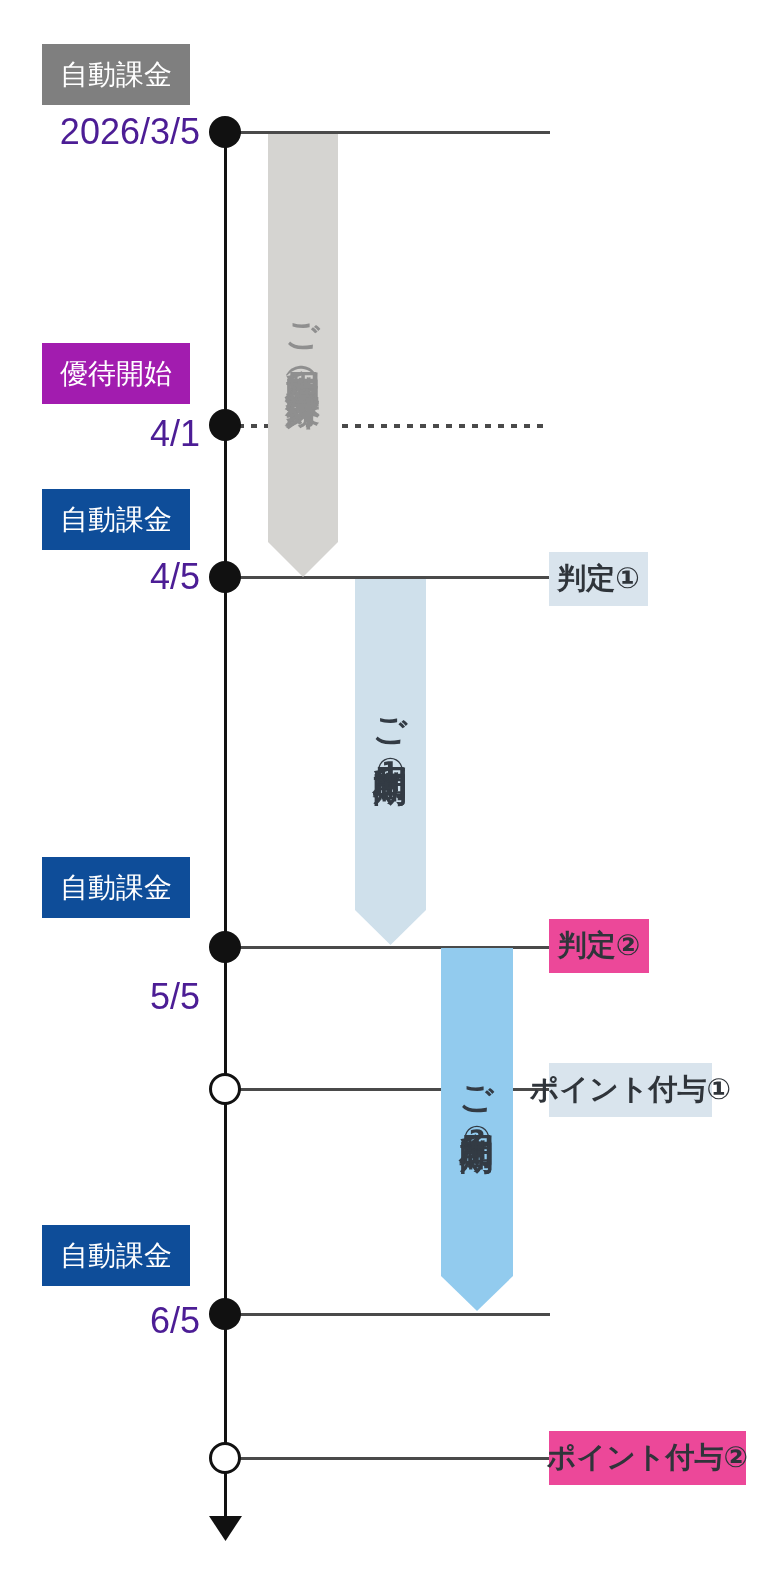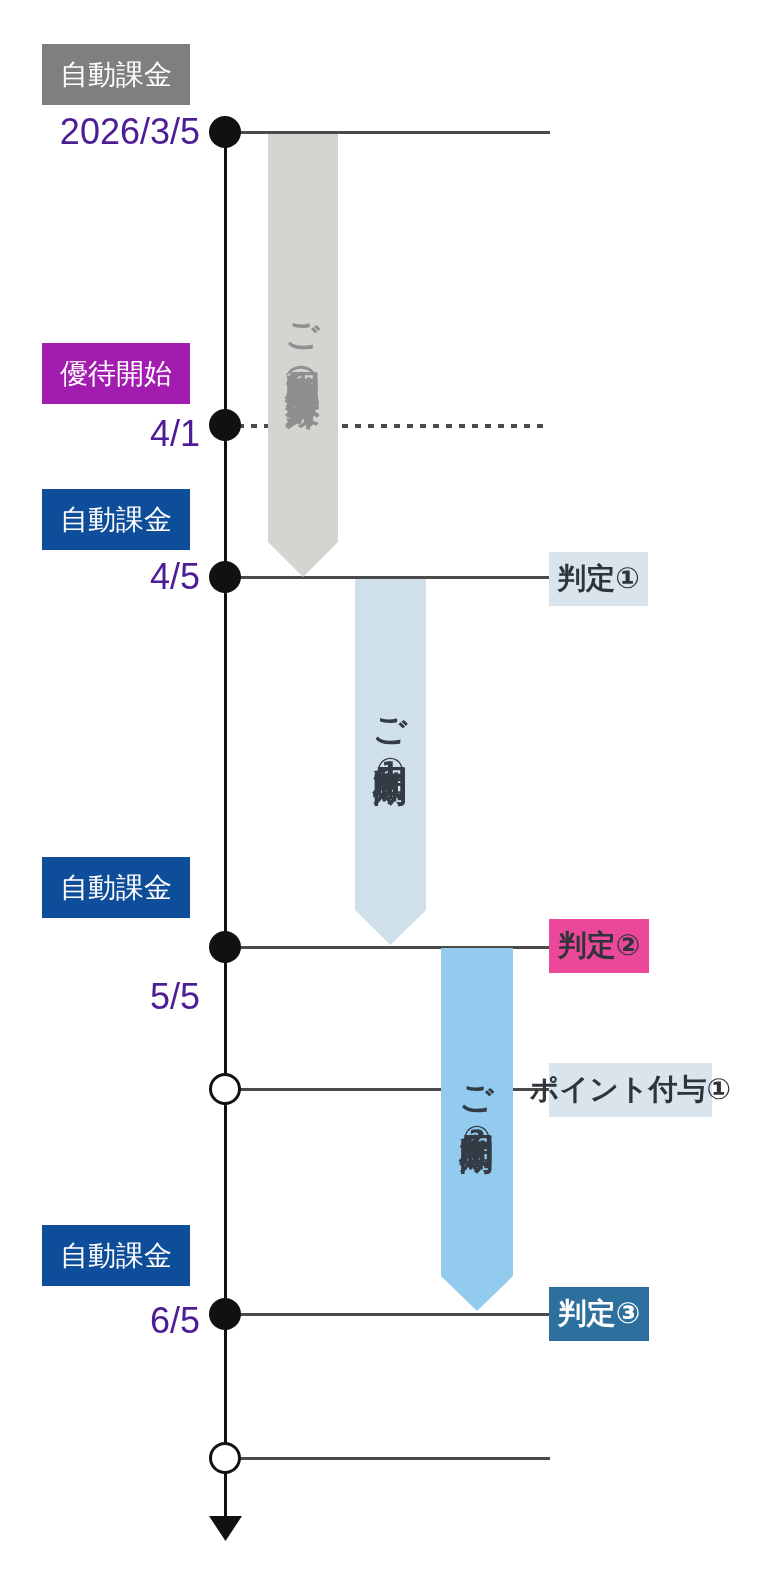--- a/index.html
+++ b/index.html
@@ -119,19 +119,19 @@
 
   <div class="abs rlabel pale rl1">
     <span>判定①</span>
   </div>
   <div class="abs rlabel sky rl2">
     <span>判定②</span>
   </div>
   <div class="abs rlabel pale rl3">
     <span>ポイント付与①</span>
   </div>
-  <div class="abs rlabel dark rl4">
-    <span>判定③</span>
+  <div class="abs rlabel sky rl5">
+    <span>ポイント付与②</span>
   </div>
 
   <div class="abs end-arrow"></div>
 
 </div>
 
 </body></html>

